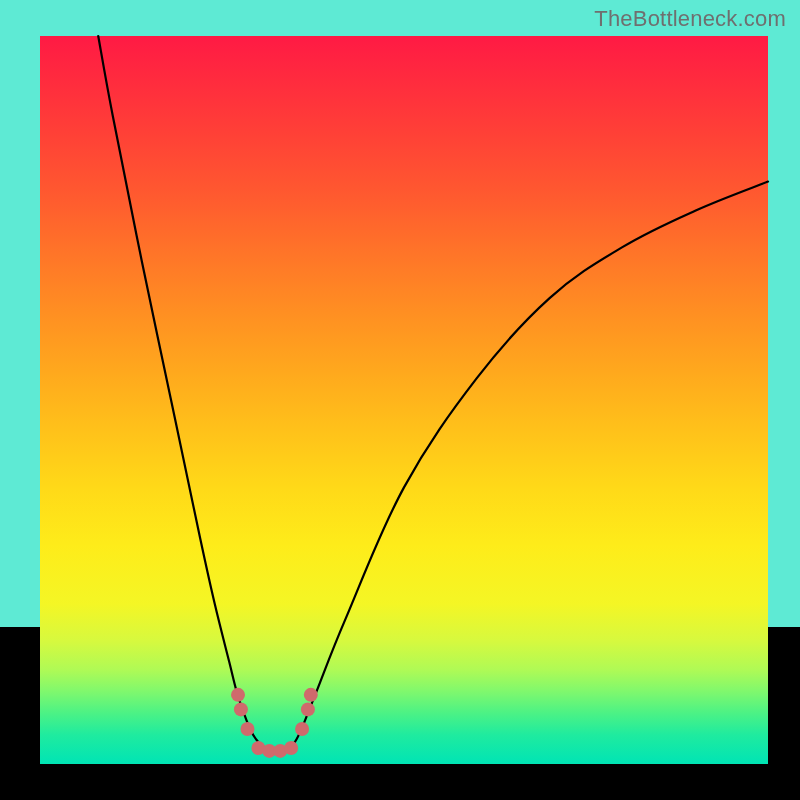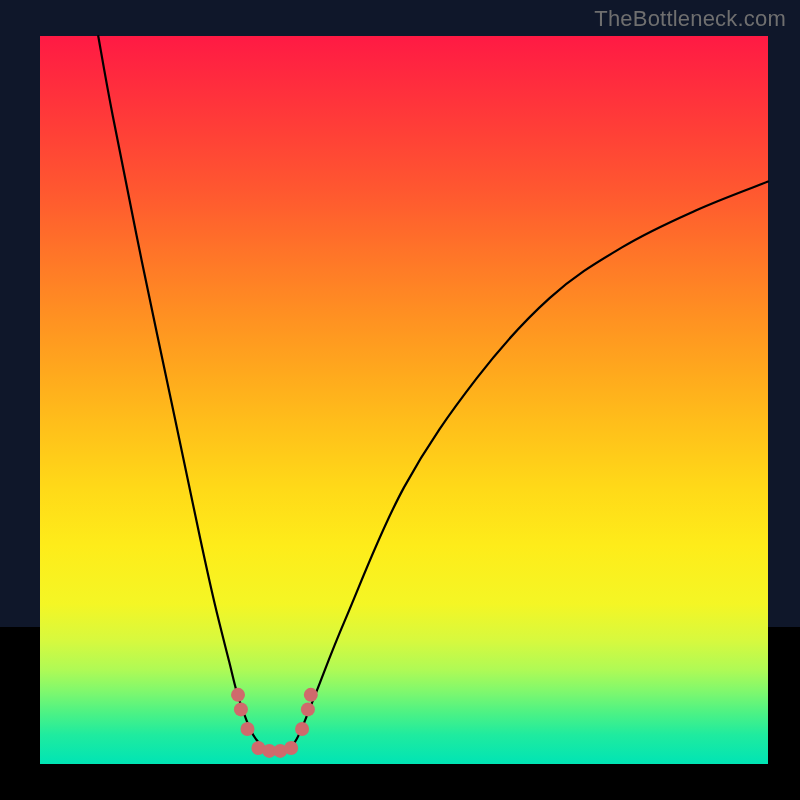--- a/index.html
+++ b/index.html
@@ -8,21 +8,21 @@
     width: 800px;
     height: 800px;
     background: #000;
     overflow: hidden;
     font-family: Arial, Helvetica, sans-serif;
   }
   .frame {
     position: relative;
     width: 800px;
     height: 627px;
-    background: #0f172a;
+    background: #5eead4;
   }
   .plot-area {
     position: absolute;
     left: 40px;
     top: 36px;
     width: 728px;
     height: 728px;
     
     background: linear-gradient(to bottom,
       #ff1a44 0%,

